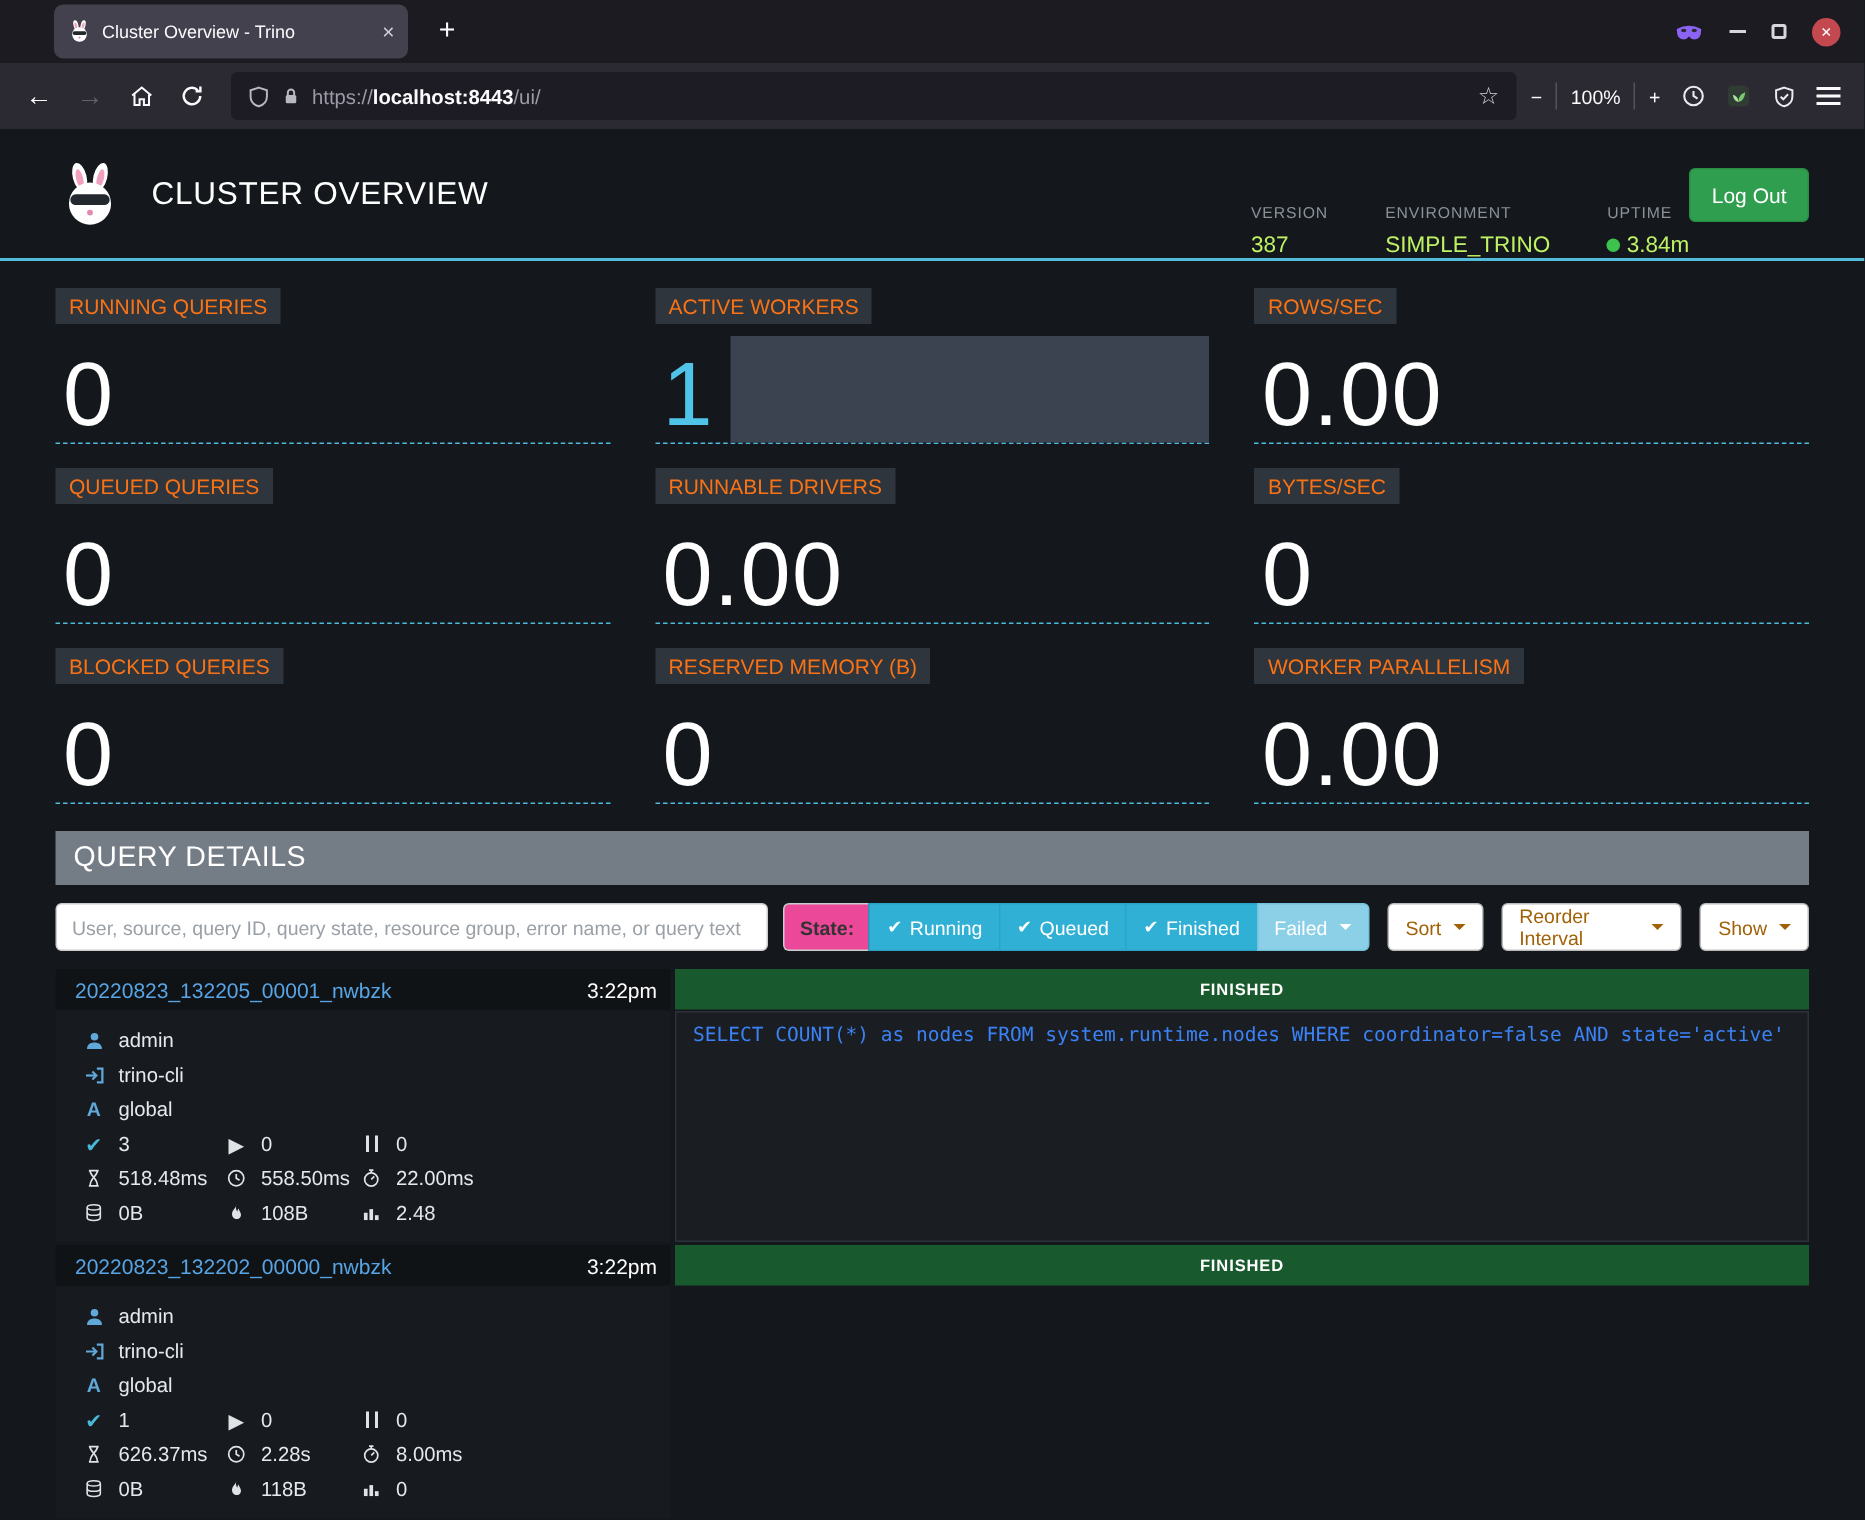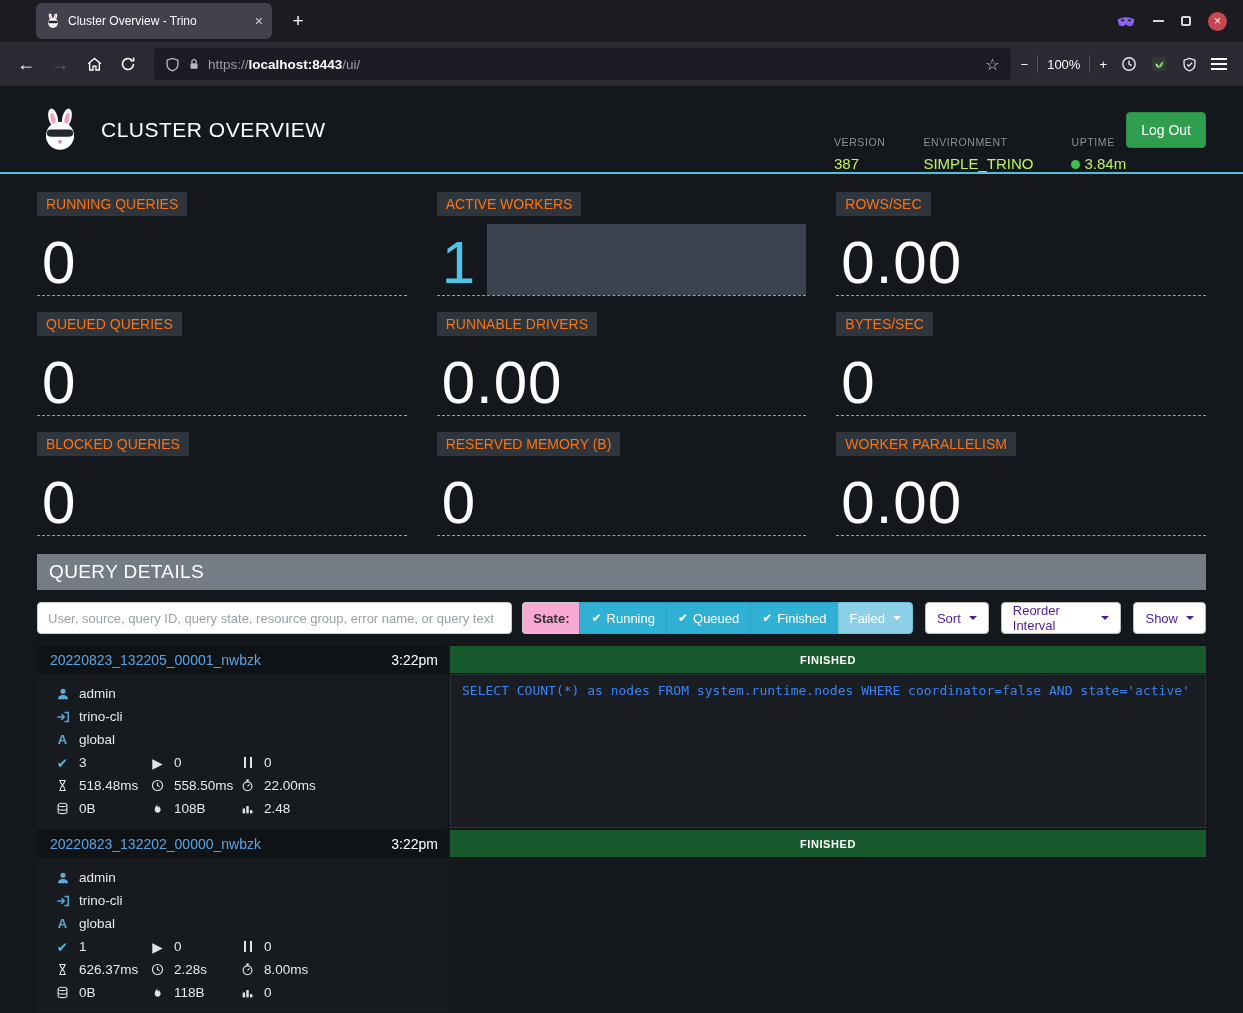--- a/index.html
+++ b/index.html
@@ -88,28 +88,28 @@
   }
 
   .toolbar { margin: 12px 37px 0; display: flex; height: 32px; }
   .search-input {
     width: 534px; border: 1px solid #ccc; border-radius: 4px; background: #fff;
     padding: 0 10px; font-size: 13px; font-family: inherit; color: #333;
   }
   .search-input::placeholder { color: #9aa0a6; }
   .state-group { display: flex; margin-left: 10px; }
   .addon {
-    background: #f9a8d4; border: 1px solid #ccc; border-right: none; color: #333;
+    background: #ec4899; border: 1px solid #ccc; border-right: none; color: #333;
     font-size: 13px; font-weight: bold; display: flex; align-items: center;
     padding: 0 10px; border-radius: 4px 0 0 4px;
   }
   .btn { display: flex; align-items: center; gap: 5px; font-size: 13px; padding: 0 11px; }
   .btn-state { background: #31b0d5; border: 1px solid #2aa3c6; border-right: none; color: #fff; }
   .btn-failed { background: #8bd0e6; border: 1px solid #74c3dc; color: #fff; border-radius: 0 4px 4px 0; }
-  .btn-white { background: #fff; border: 1px solid #bbb; border-radius: 4px; color: #4c1d95; margin-left: 12px; }
+  .btn-white { background: #fff; border: 1px solid #bbb; border-radius: 4px; color: #a16207; margin-left: 12px; }
   .check-ico { font-size: 12px; }
   .caret { width: 0; height: 0; border-left: 4px solid transparent; border-right: 4px solid transparent;
     border-top: 4px solid currentColor; margin-left: 3px; }
 
   
   .query { margin: 12px 37px 0; }
   .query + .query { margin-top: 2px; }
   .q-head { display: flex; height: 27px; }
   .q-id-cell { width: 410px; background: #101316; display: flex; align-items: center; padding: 0 9px 0 13px; }
   .q-id { color: #58a4e4; font-size: 14px; text-decoration: none; }

